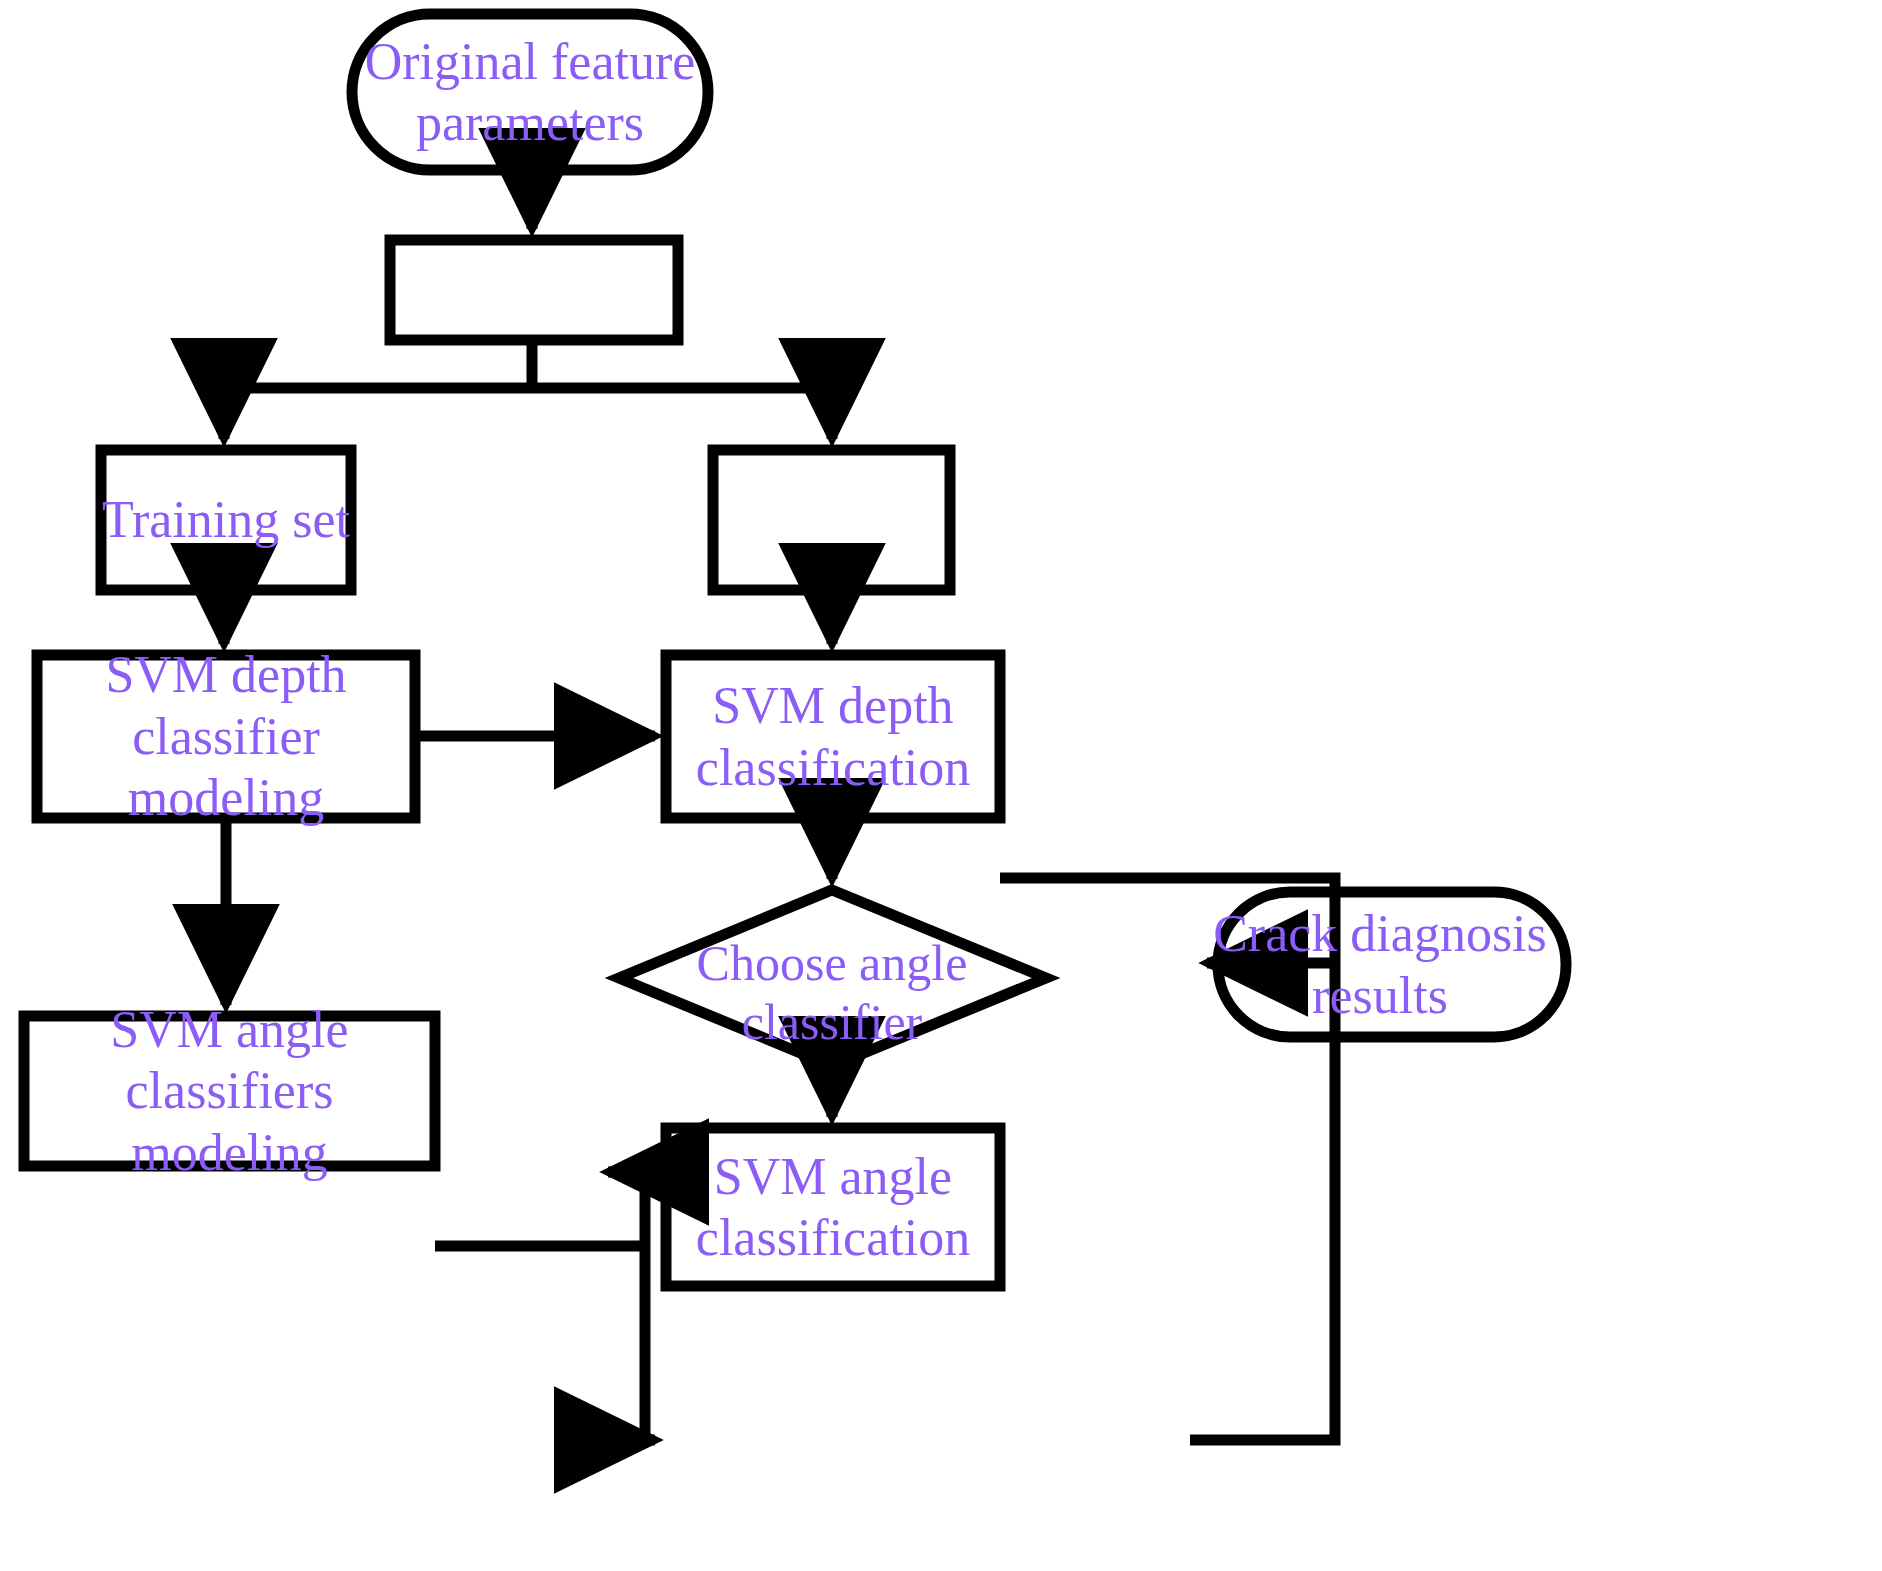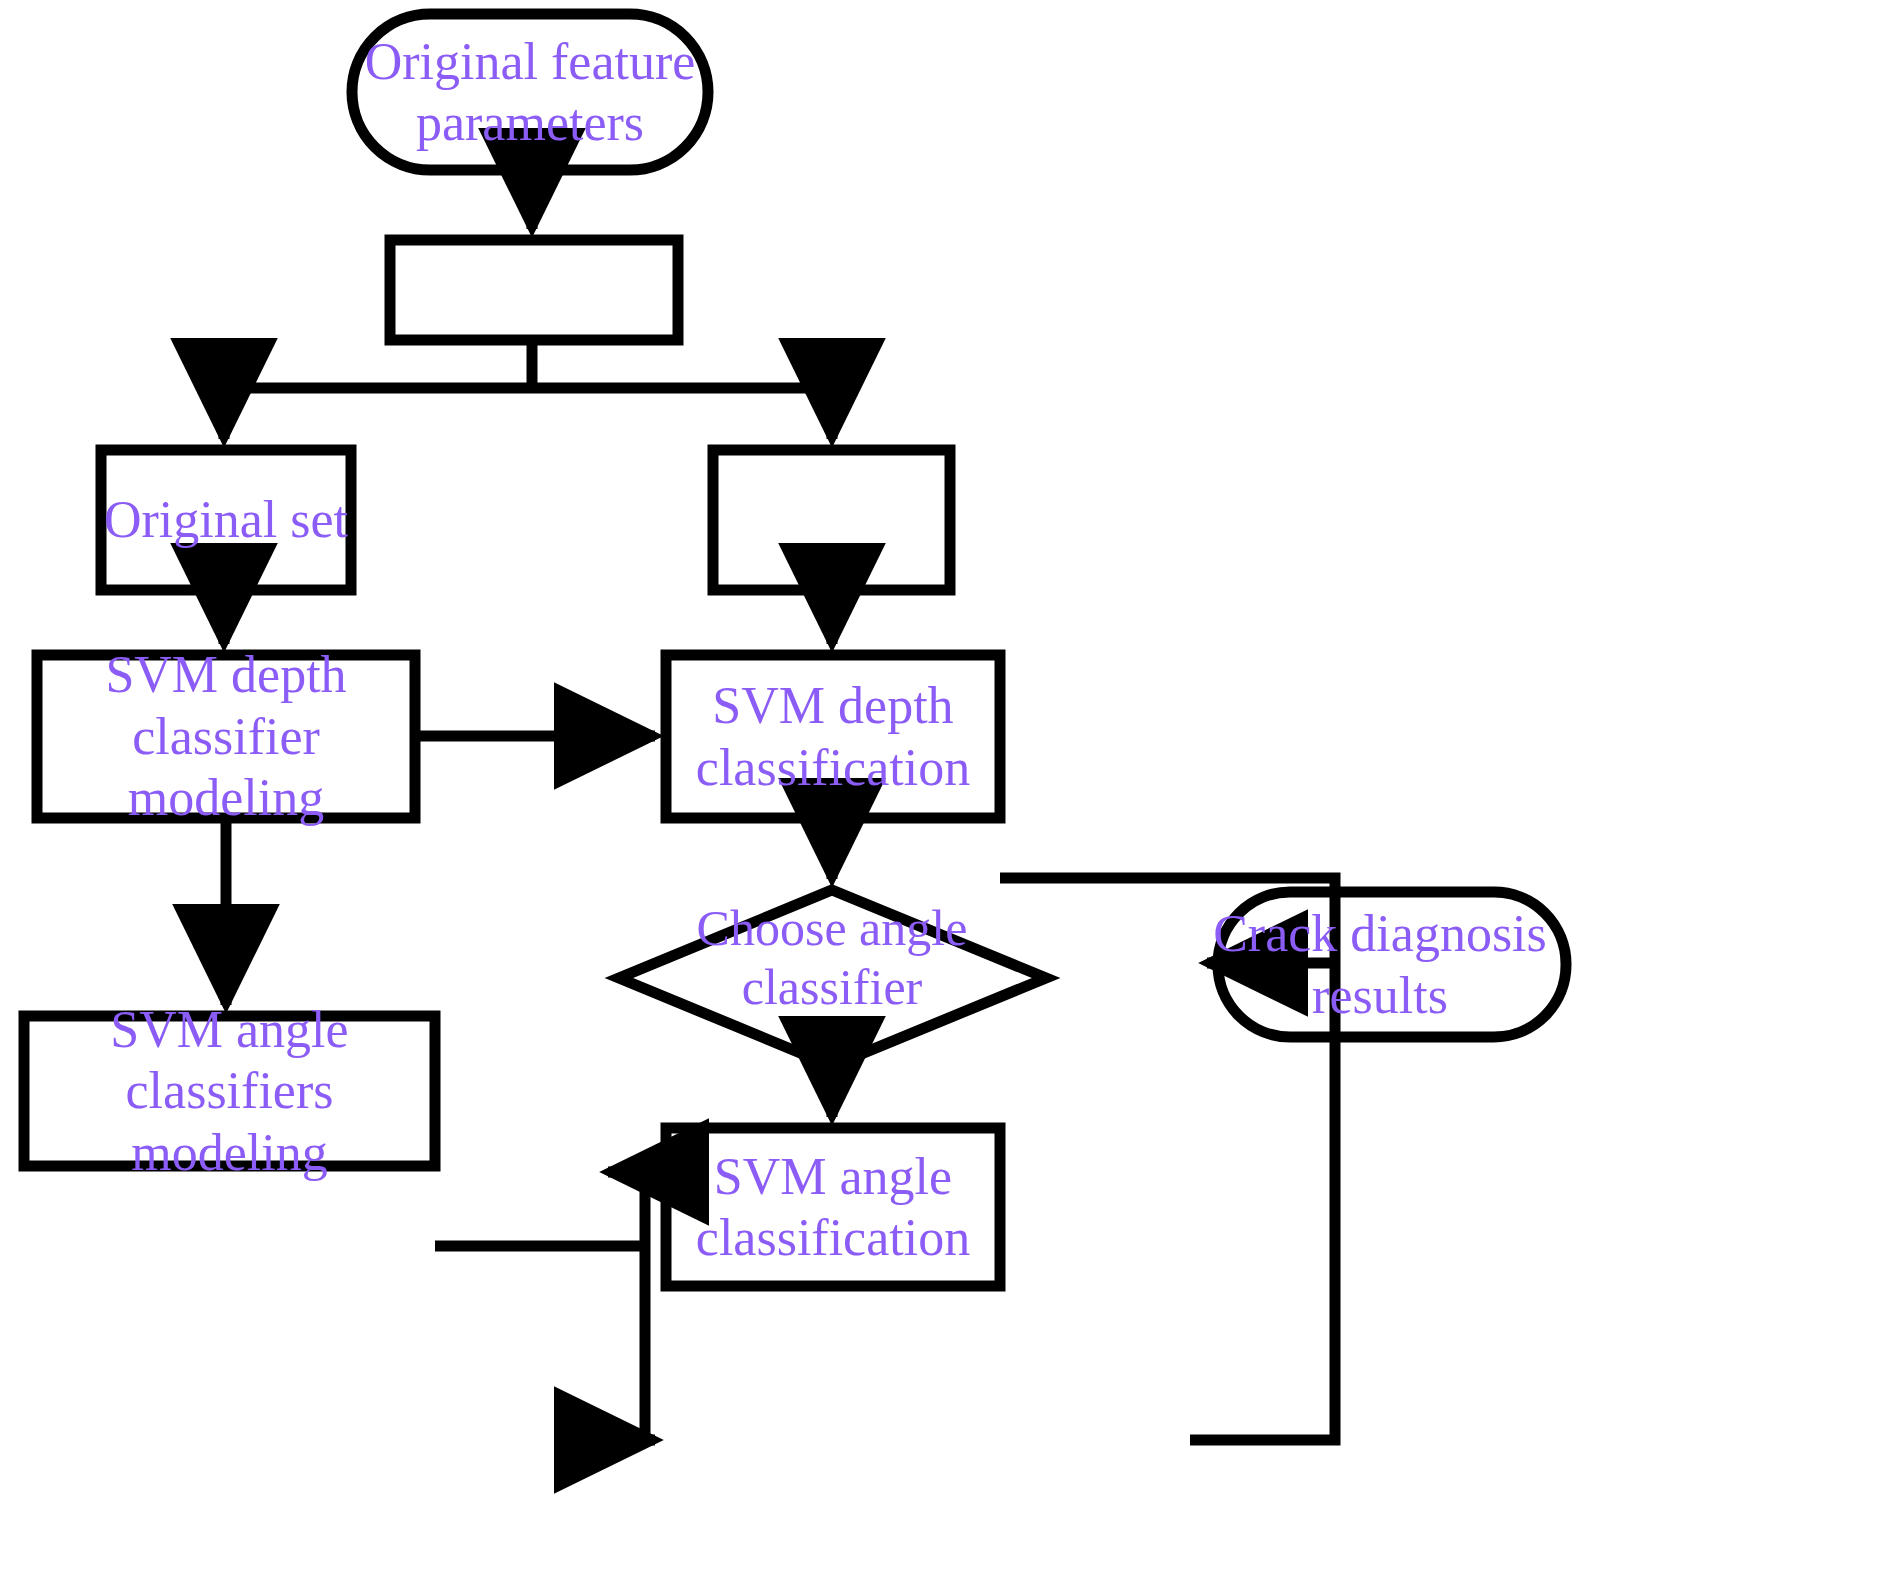--- a/index.html
+++ b/index.html
@@ -95,30 +95,30 @@
     <path d="M435,1246 L645,1246 M645,1172 L645,1440" stroke="#000000" stroke-width="11" fill="none"></path>
     <line x1="645" y1="1172" x2="608" y2="1172" stroke="#000000" stroke-width="11" marker-end="url(#arrowhead)"></line>
     <line x1="645" y1="1440" x2="655" y2="1440" stroke="#000000" stroke-width="11" marker-end="url(#arrowhead)"></line>
 
   </svg>
 
   <div class="node-label lbl-terminator" style="left:352px; top:14px; width:356px; height:156px;">Original feature
 parameters</div>
 
 
-  <div class="node-label lbl-process" style="left:101px; top:450px; width:250px; height:140px;">Original set</div>
+  <div class="node-label lbl-process" style="left:101px; top:450px; width:250px; height:140px;">Training set</div>
 
 
   <div class="node-label lbl-process" style="left:37px; top:655px; width:378px; height:163px;">SVM depth
 classifier modeling</div>
 
   <div class="node-label lbl-process" style="left:666px; top:655px; width:334px; height:163px;">SVM depth
 classification</div>
 
-  <div class="node-label lbl-decision" style="left:642px; top:883px; width:380px; height:150px;">Choose angle
+  <div class="node-label lbl-decision" style="left:642px; top:918px; width:380px; height:150px;">Choose angle
 classifier</div>
 
   <div class="node-label lbl-process" style="left:24px; top:1016px; width:411px; height:150px;">SVM angle
 classifiers modeling</div>
 
   <div class="node-label lbl-process" style="left:666px; top:1128px; width:334px; height:158px;">SVM angle
 classification</div>
 
   <div class="node-label lbl-terminator" style="left:1206px; top:892px; width:348px; height:145px;">Crack diagnosis
 results</div>

